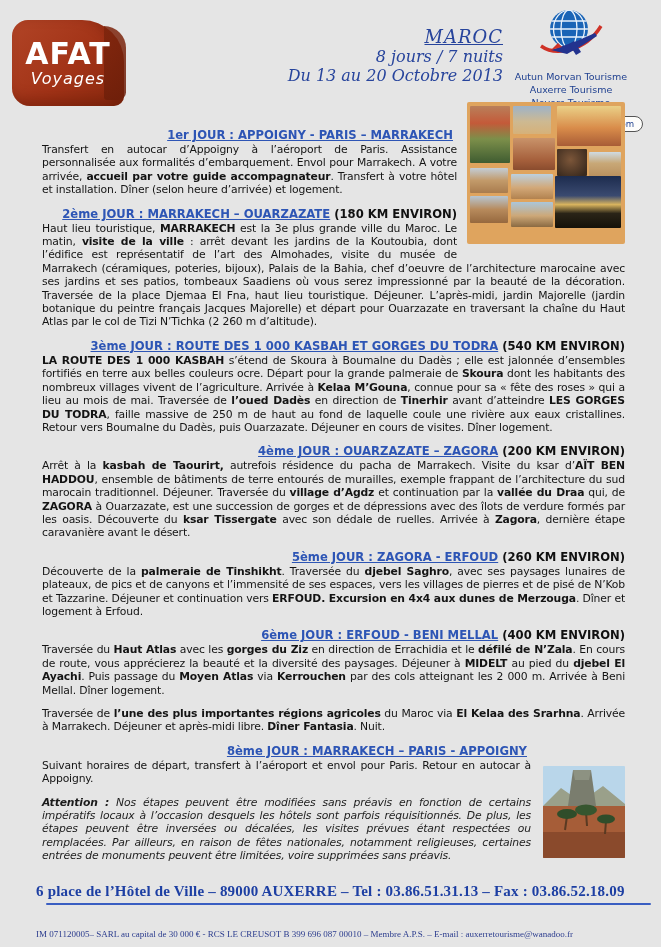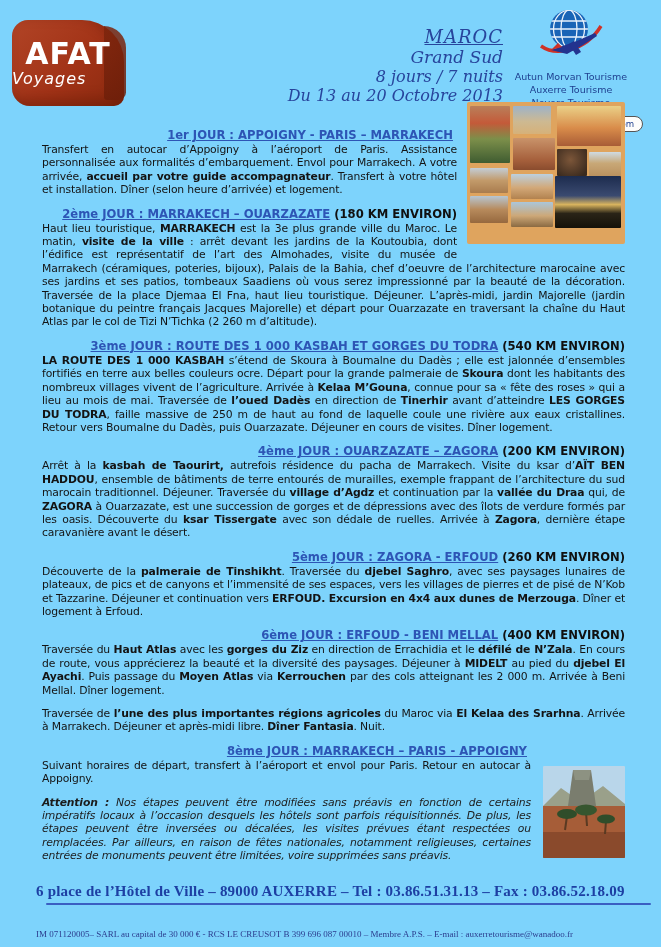--- a/index.html
+++ b/index.html
@@ -1,26 +1,26 @@
 <!DOCTYPE html>
 <html><head>
 <meta charset="utf-8">
 <style>
   html,body{margin:0;padding:0;}
-  .page{position:relative;width:661px;height:947px;background:#7dd3fc;overflow:hidden;
+  .page{position:relative;width:661px;height:947px;background:#e5e5e5;overflow:hidden;
         font-family:"DejaVu Sans","Liberation Sans",sans-serif;color:#161616;}
   
   .afat-logo{position:absolute;left:12px;top:20px;width:112px;height:86px;
      background:linear-gradient(135deg,#b14426 0%,#a23317 55%,#8a2a0f 100%);
      border-radius:16px 42px 10px 18px;box-shadow:inset -8px -6px 14px rgba(90,20,5,.45);}
   .afat-logo:after{content:"";position:absolute;right:-2px;top:6px;width:22px;height:74px;
      background:linear-gradient(180deg,#7d250d,#6e1f0a);border-radius:0 40px 14px 6px;opacity:.85;}
   .afat-main{position:relative;z-index:2;text-align:center;color:#fff;font-weight:bold;
      font-size:30px;letter-spacing:1px;margin-top:16px;font-family:"DejaVu Sans",sans-serif;}
-  .afat-sub{position:relative;z-index:2;text-align:left;color:#fff;font-style:italic;
+  .afat-sub{position:relative;z-index:2;text-align:center;color:#fff;font-style:italic;
      font-size:16px;margin-top:-2px;letter-spacing:1px;}
   .trip-title{position:absolute;left:163px;width:340px;top:26px;text-align:right;
      color:#27449c;font-family:"DejaVu Serif","Liberation Serif",serif;font-style:italic;font-weight:normal;}
   .trip-title .l1{font-size:18px;text-decoration:underline;letter-spacing:1px;}
   .trip-title .l2{font-size:17px;}
   .trip-title .l3{font-size:16px;}
   .trip-title .l4{font-size:16px;}
   .agency{position:absolute;right:10px;top:6px;width:160px;text-align:center;}
   .agency-lines{font-size:9.5px;color:#1e3f8f;line-height:13px;margin-top:2px;}
   .site-pill{display:inline-block;margin-top:7px;padding:2px 8px;border:1.2px solid #555;
@@ -64,21 +64,20 @@
 
 <div class="page">
 
   <div class="afat-logo">
     <div class="afat-main">AFAT</div>
     <div class="afat-sub">Voyages</div>
   </div>
 
   <div class="trip-title">
     <div class="l1">MAROC</div>
-    <div class="l2">Grand Sud</div>
     <div class="l3">8 jours / 7 nuits</div>
     <div class="l4">Du 13 au 20 Octobre 2013</div>
   </div>
 
   <div class="agency">
     <svg width="64" height="58" viewBox="0 0 64 58">
       <defs>
           <clipPath id="g">
             <circle cx="30" cy="23" r="19"></circle>
           </clipPath>

